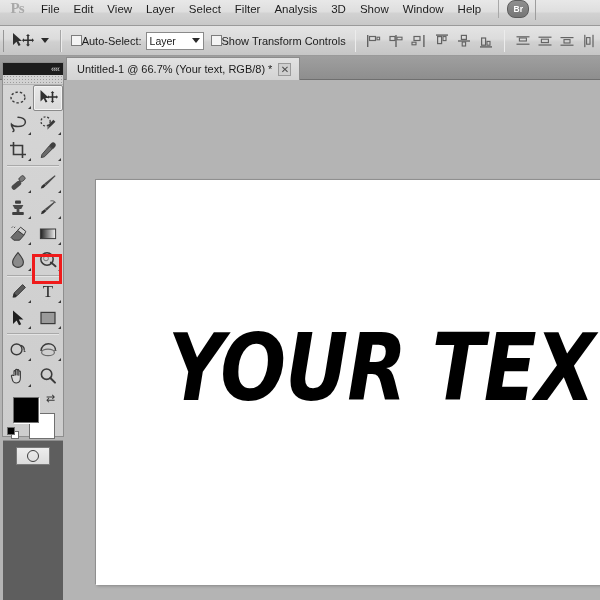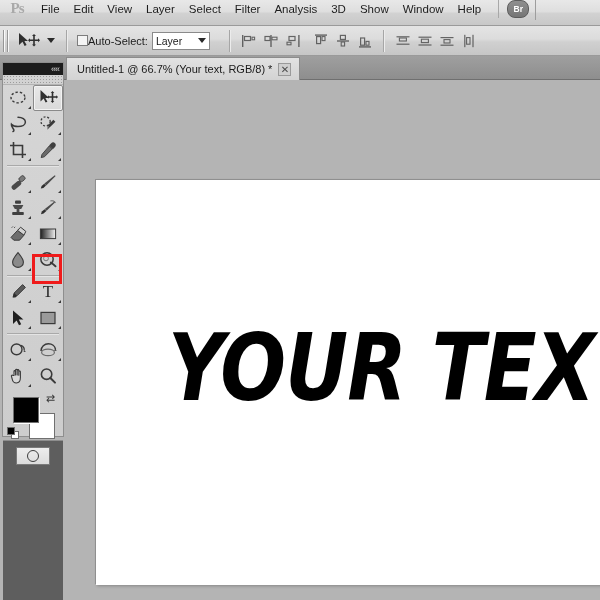--- a/index.html
+++ b/index.html
@@ -421,20 +421,24 @@
       <span class="cbox"></span>
       <span class="opt-label">Auto-Select:</span>
       <span class="combo">
         <span>Layer</span>
         <span class="caret"></span>
       </span>
     </div>
 
     <div style="width:10px"></div>
 
+    <div class="opt-check">
+      <span class="cbox"></span>
+      <span class="opt-label">Show Transform Controls</span>
+    </div>
 
     <div class="opt-sep"></div>
 
     <div class="align-group">
       <svg class="align-icon" viewBox="0 0 16 16">
         <rect x="1" y="2" width="1.4" height="12" fill="#4a4a4a"></rect>
         <rect x="3.5" y="3.5" width="6" height="4" fill="none" stroke="#4a4a4a" stroke-width="1.2"></rect>
         <rect x="11" y="4.2" width="2.6" height="2.6" fill="none" stroke="#4a4a4a" stroke-width="1.1"></rect>
       </svg>
       <svg class="align-icon" viewBox="0 0 16 16">

